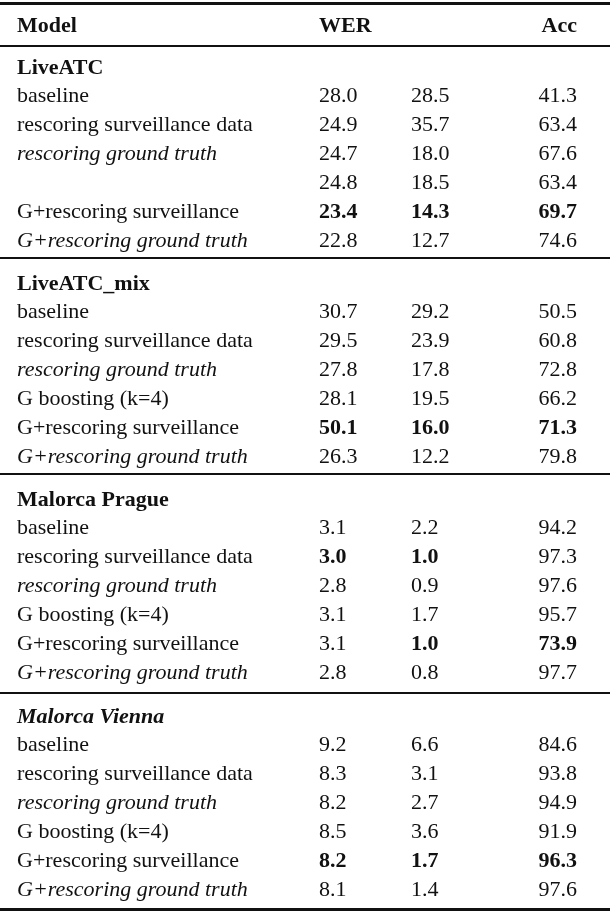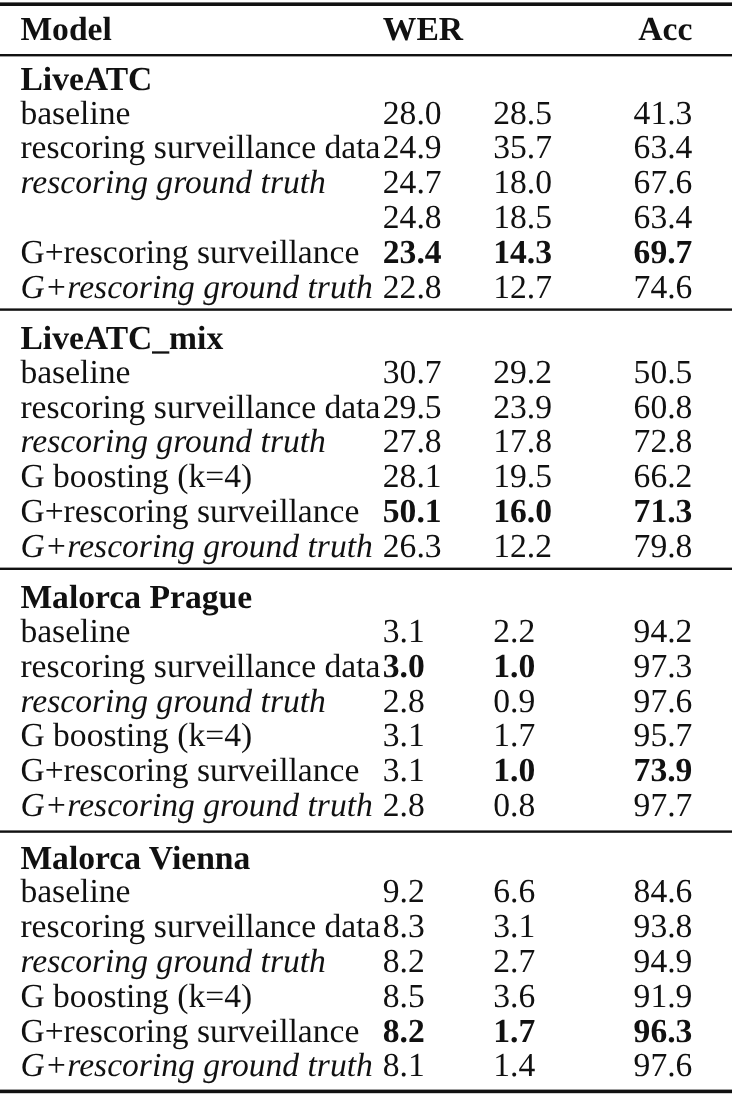--- a/index.html
+++ b/index.html
@@ -1,21 +1,21 @@
 <!DOCTYPE html>
 <html><head>
 <meta charset="utf-8">
 <style>
   html, body { margin: 0; padding: 0; background: #ffffff; }
   body { width: 610px; height: 914px; position: relative; overflow: hidden;
          font-family: "Liberation Serif", "DejaVu Serif", serif; color: #111; }
   .rule { position: absolute; left: 0; width: 610px; background: #111; }
   .rule.thick { height: 3px; }
   .rule.thin { height: 2px; }
-  .row { position: absolute; left: 0; width: 610px; height: 29px; font-size: 28px; line-height: 29px; }
+  .row { position: absolute; left: 0; width: 610px; height: 29px; font-size: 22px; line-height: 29px; }
   .c-model { position: absolute; left: 17px; white-space: nowrap; }
   .c-wer { position: absolute; left: 319px; white-space: nowrap; }
   .c-call { position: absolute; left: 411px; white-space: nowrap; }
   .c-acc { position: absolute; right: 33px; white-space: nowrap; text-align: center; }
   .bold { font-weight: bold; }
   .ital { font-style: italic; }
   .header .c-model, .header .c-wer, .header .c-call, .header .c-acc { font-weight: bold; }
   .section-title { font-weight: bold; }
 </style>
 </head>
@@ -145,21 +145,21 @@
         <span class="c-call bold">1.0</span>
         <span class="c-acc bold">73.9</span>
       </div>
       <div class="row" style="top: 657px;">
         <span class="c-model ital">G+rescoring ground truth</span>
         <span class="c-wer">2.8</span>
         <span class="c-call">0.8</span>
         <span class="c-acc">97.7</span>
       </div>
       <div class="rule thin" style="top: 692px;"></div>
-      <div class="row" style="top: 701px;">
+      <div class="row" style="top: 701px; font-style: italic;">
         <span class="c-model section-title">Malorca Vienna</span>
       </div>
       <div class="row" style="top: 729px;">
         <span class="c-model">baseline</span>
         <span class="c-wer">9.2</span>
         <span class="c-call">6.6</span>
         <span class="c-acc">84.6</span>
       </div>
       <div class="row" style="top: 758px;">
         <span class="c-model">rescoring surveillance data</span>

